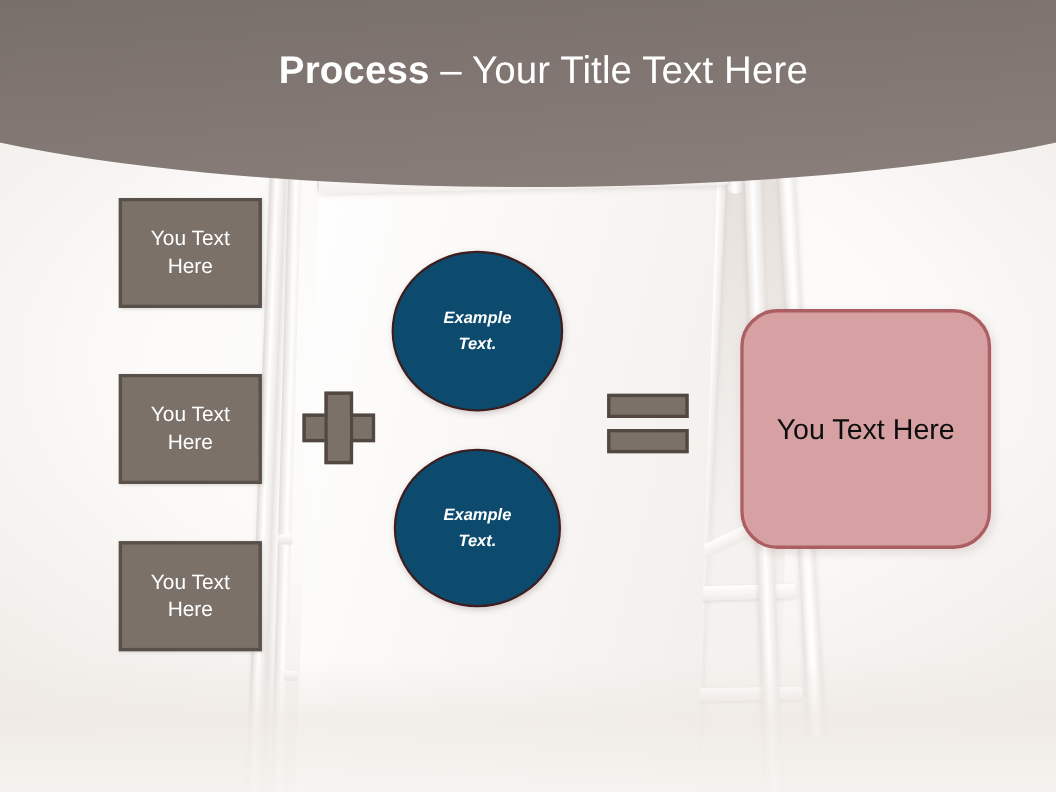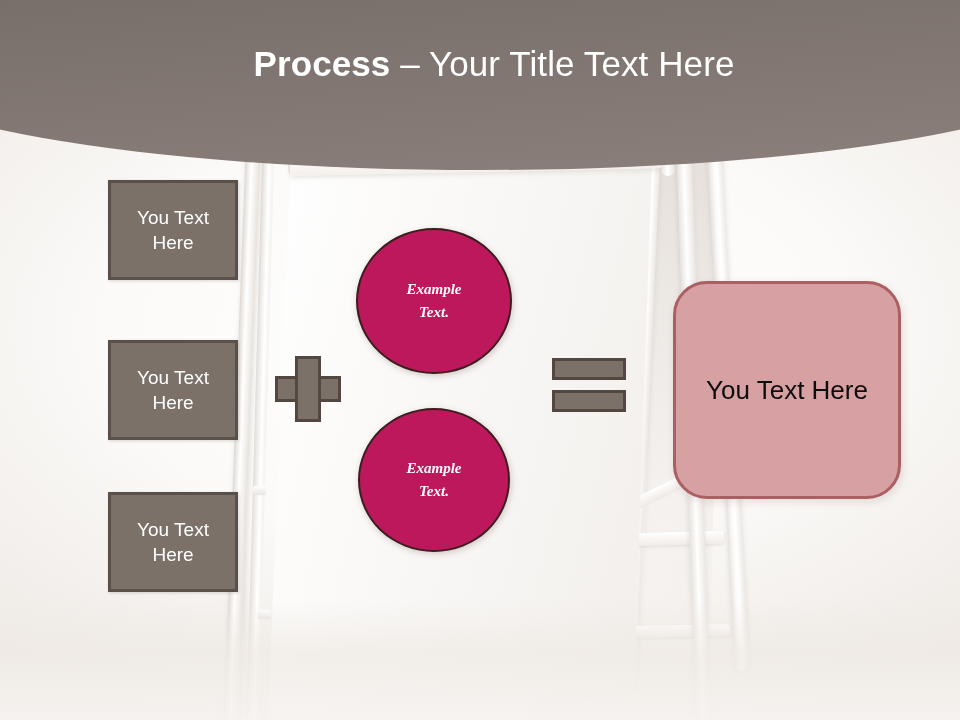--- a/index.html
+++ b/index.html
@@ -253,35 +253,34 @@
     border: 3px solid #524841;
     box-sizing: border-box;
   }
   .equals-bar-top { top: 0; }
   .equals-bar-bottom { top: 32px; }
 
   
   .circle {
     position: absolute;
     border-radius: 50%;
-    background: #be185d;
+    background: #0c4a6e;
     border: 2px solid #3d1d1d;
     box-sizing: border-box;
     display: flex;
     flex-direction: column;
     align-items: center;
     justify-content: center;
     color: #ffffff;
     font-weight: 700;
     font-style: italic;
     font-size: 15px;
     line-height: 1.55;
     text-align: center;
     box-shadow: 1px 2px 6px rgba(90,60,60,.25);
-    font-family: Liberation Serif, serif;
   }
   .circle-top    { left: 356px; top: 228px; width: 156px; height: 146px; }
   .circle-bottom { left: 358px; top: 408px; width: 152px; height: 144px; }
 
   
   .result-box {
     position: absolute;
     left: 673px; top: 281px;
     width: 228px; height: 218px;
     background: #d7a0a2;

